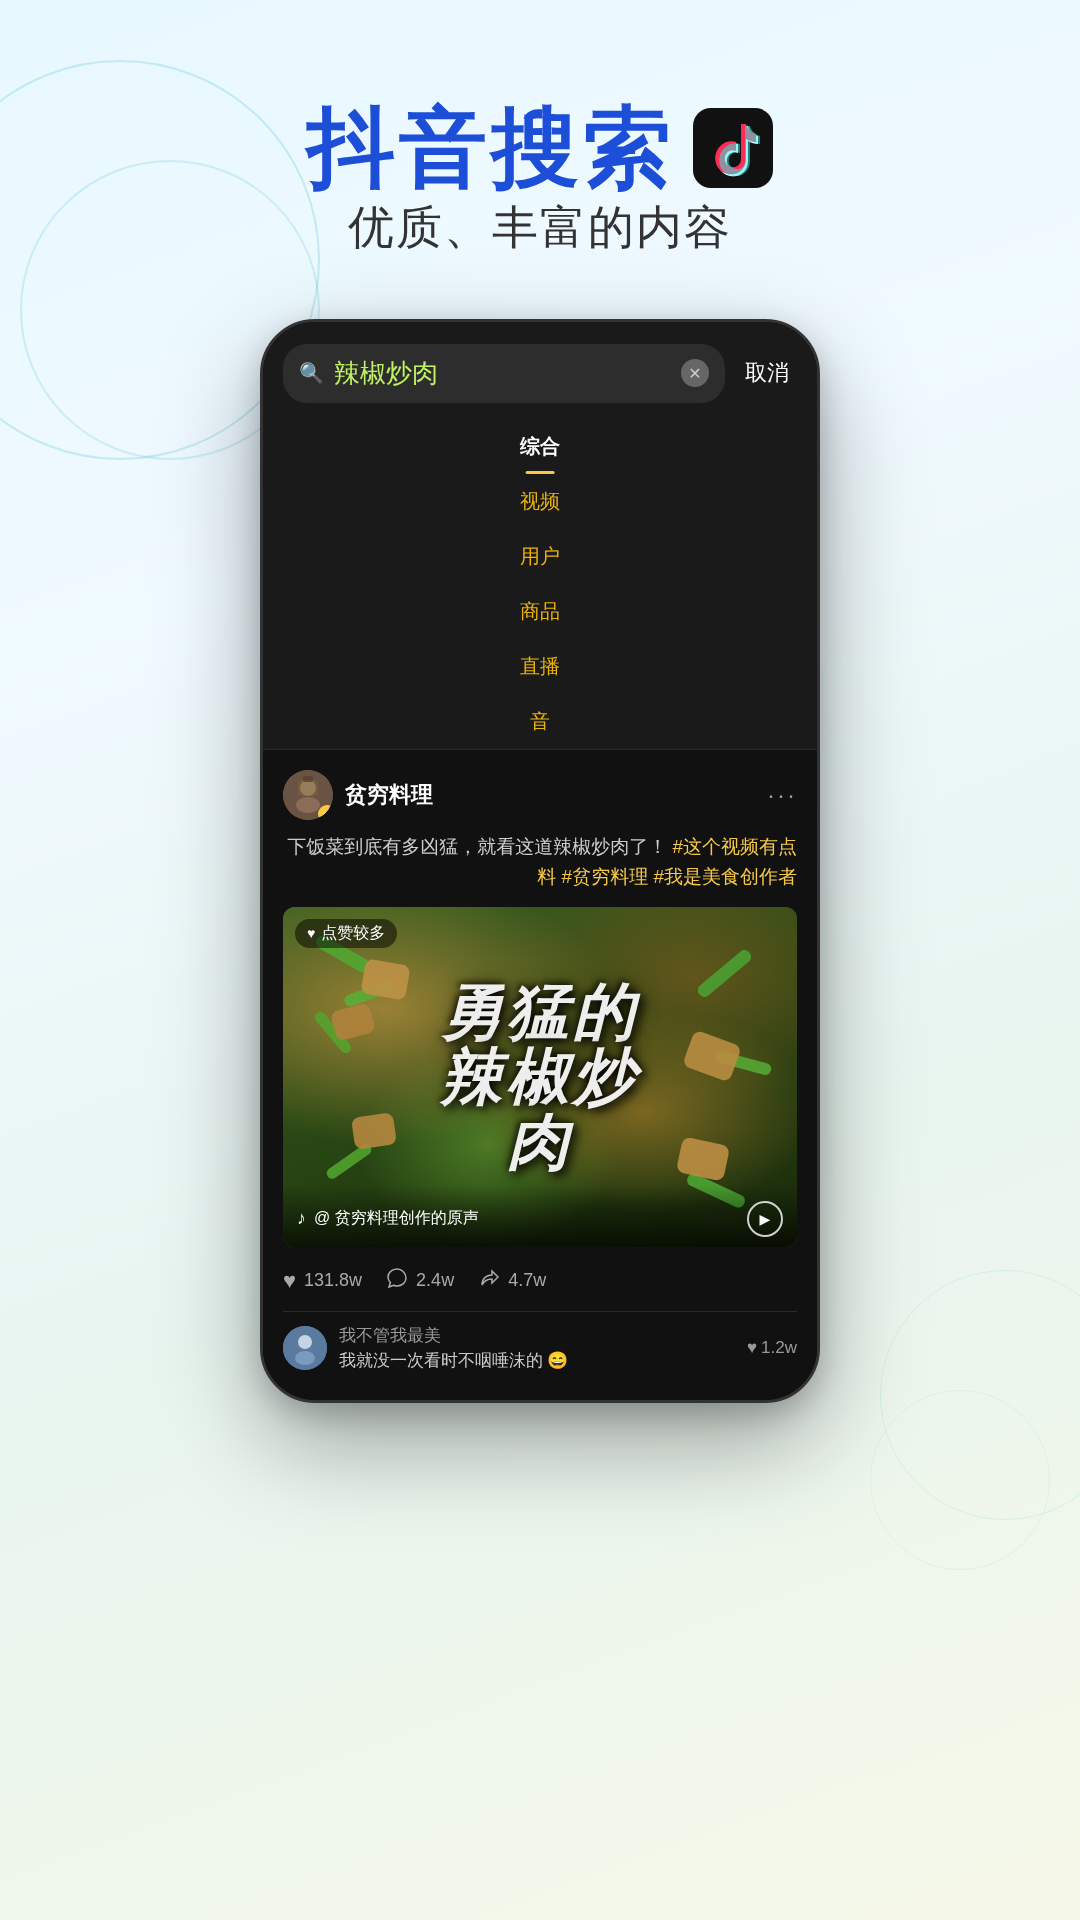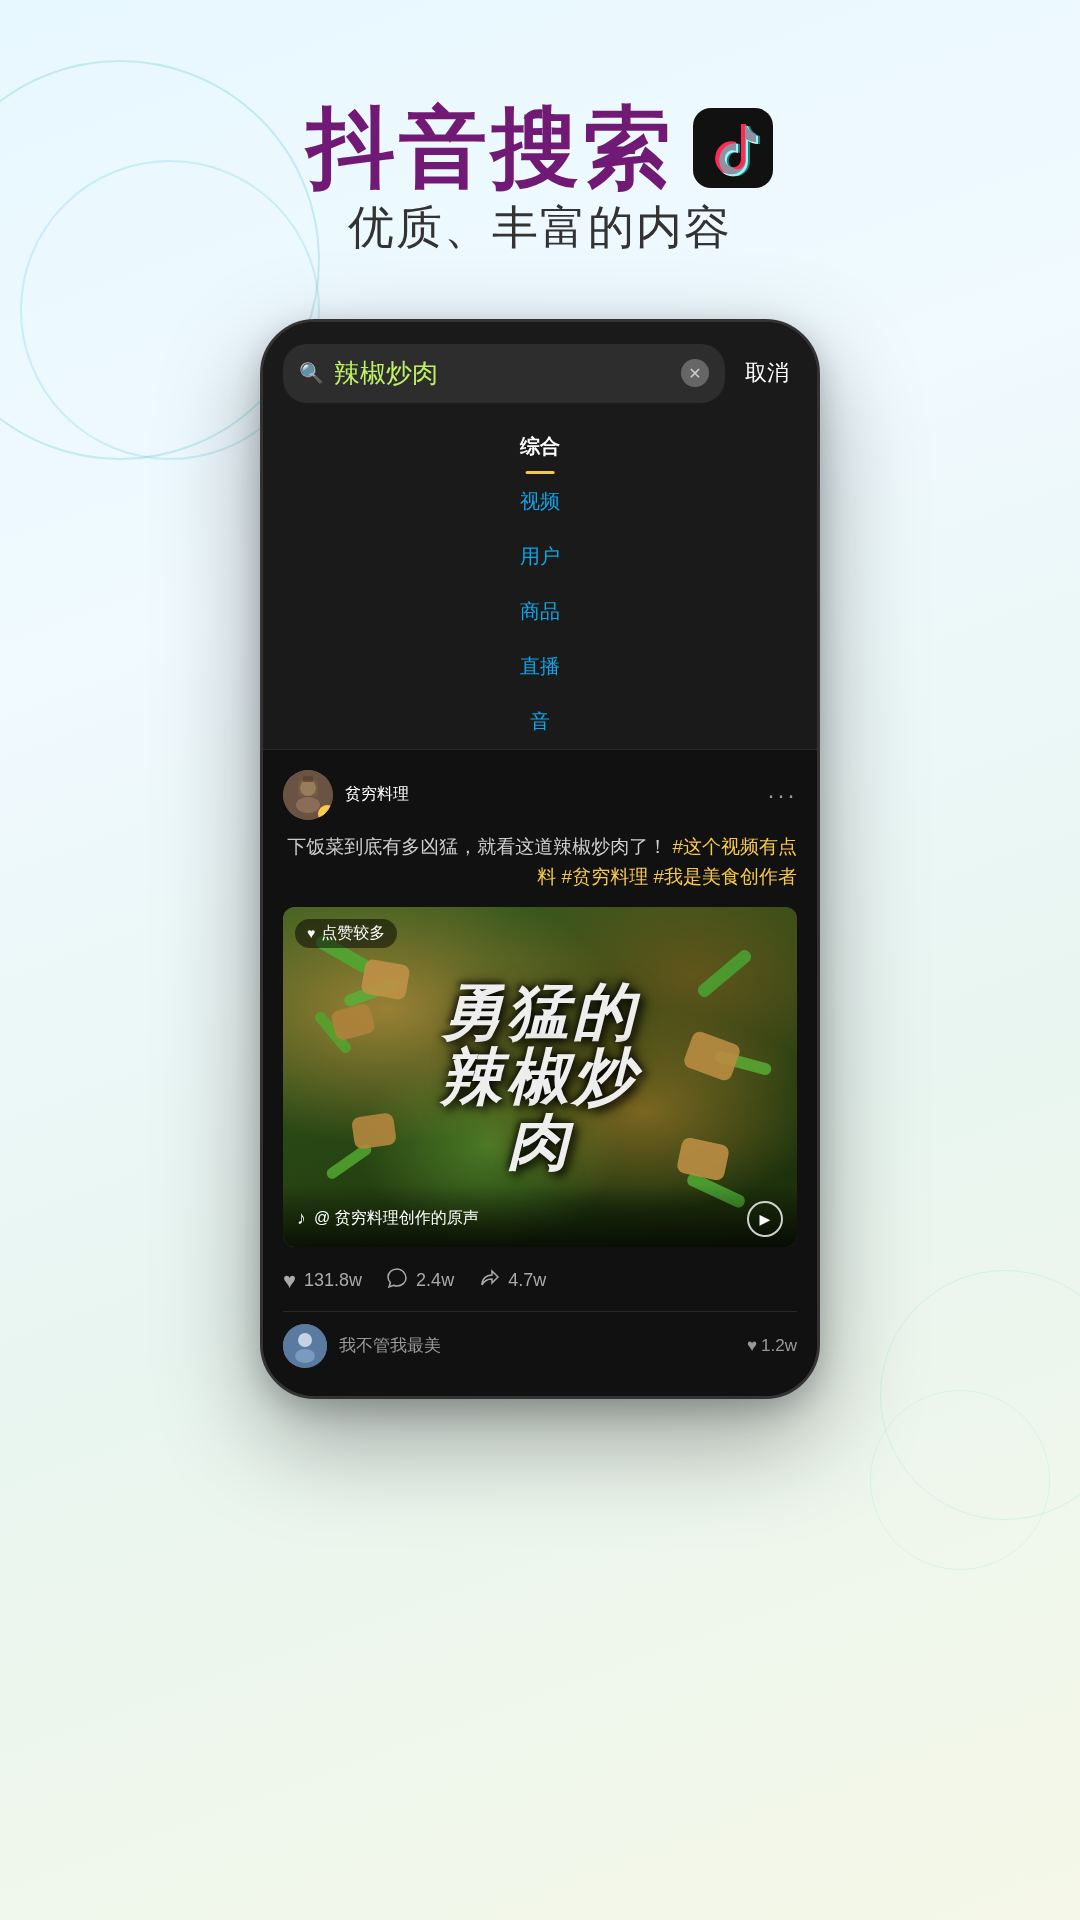--- a/index.html
+++ b/index.html
@@ -57,21 +57,21 @@
       text-align: center;
       padding-top: 100px;
       padding-bottom: 60px;
       position: relative;
       z-index: 2;
     }
 
     .main-title {
       font-size: 88px;
       font-weight: 900;
-      color: #701a75;
+      color: #1d4ed8;
       letter-spacing: 4px;
       line-height: 1.1;
       display: flex;
       align-items: center;
       justify-content: center;
       gap: 8px;
     }
 
     .tiktok-logo {
       display: inline-block;
@@ -169,21 +169,21 @@
       display: flex;
       align-items: center;
       padding: 0 20px 0;
       border-bottom: 1px solid #2a2a2a;
       flex-direction: column;
     }
 
     .tab-item {
       padding: 14px 16px;
       font-size: 20px;
-      color: #0ea5e9;
+      color: #eab308;
       cursor: pointer;
       position: relative;
       white-space: nowrap;
     }
 
     .tab-item.active {
       color: #fff;
       font-weight: 600;
     }
 
@@ -248,22 +248,22 @@
       border-radius: 50%;
       display: flex;
       align-items: center;
       justify-content: center;
       font-size: 10px;
       color: #fff;
     }
 
     .username {
       color: #fff;
-      font-size: 16px;
-      font-weight: 400;
+      font-size: 22px;
+      font-weight: 700;
     }
 
     .more-icon {
       color: #999;
       font-size: 24px;
       letter-spacing: 2px;
     }
 
     
     .post-desc {
@@ -598,20 +598,21 @@
       <div class="comment-preview">
         <div class="comment-avatar">
           <svg width="44" height="44" viewBox="0 0 44 44">
             <rect width="44" height="44" rx="22" fill="#5a7a9f"></rect>
             <circle cx="22" cy="16" r="7" fill="#c4d4e4"></circle>
             <ellipse cx="22" cy="32" rx="10" ry="7" fill="#7a9abf"></ellipse>
           </svg>
         </div>
         <div class="comment-content">
           <div class="comment-username">我不管我最美</div>
+          <div class="comment-text">我就没一次看时不咽唾沫的 😄</div>
         </div>
         <div class="comment-likes">
           <span>♥</span>
           <span>1.2w</span>
         </div>
       </div>
 
     </div>
   </div>
 </div>

